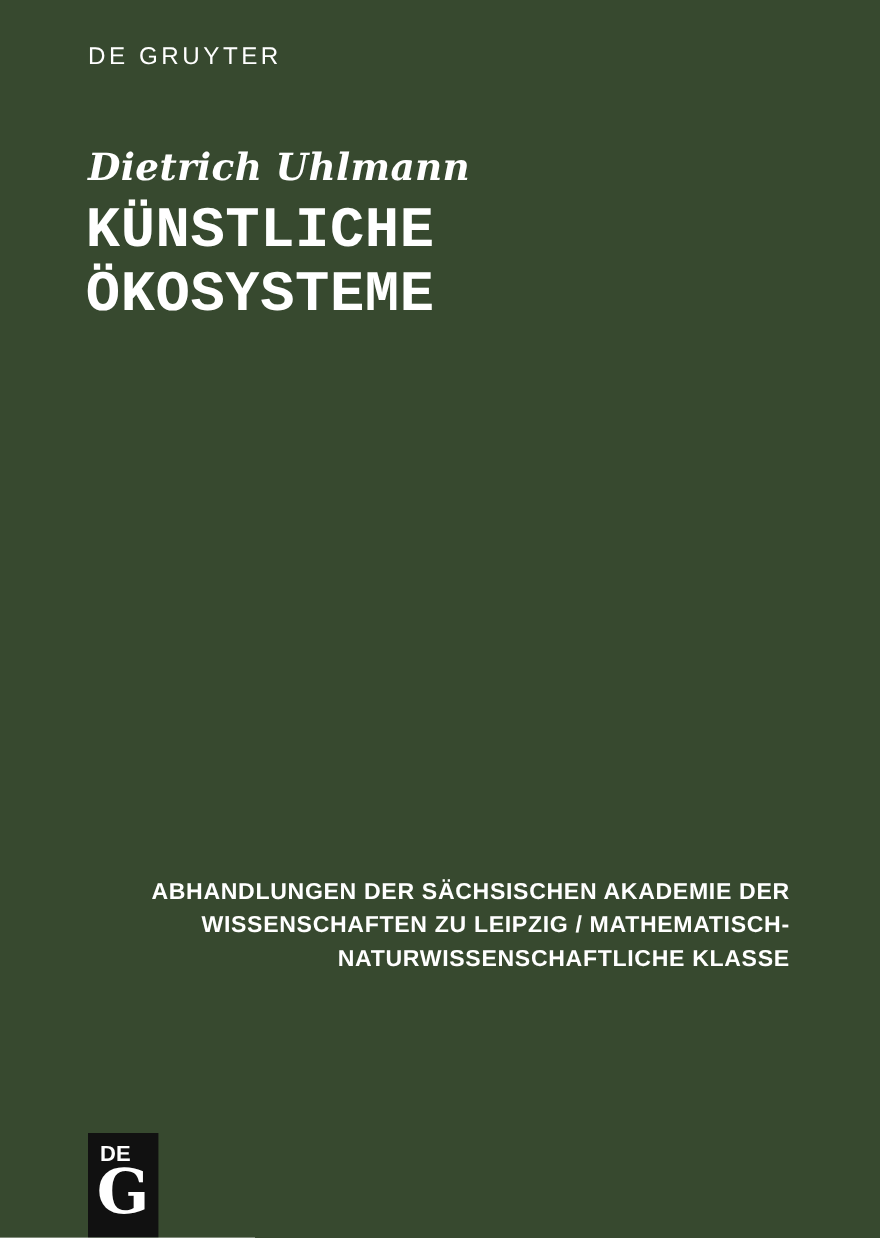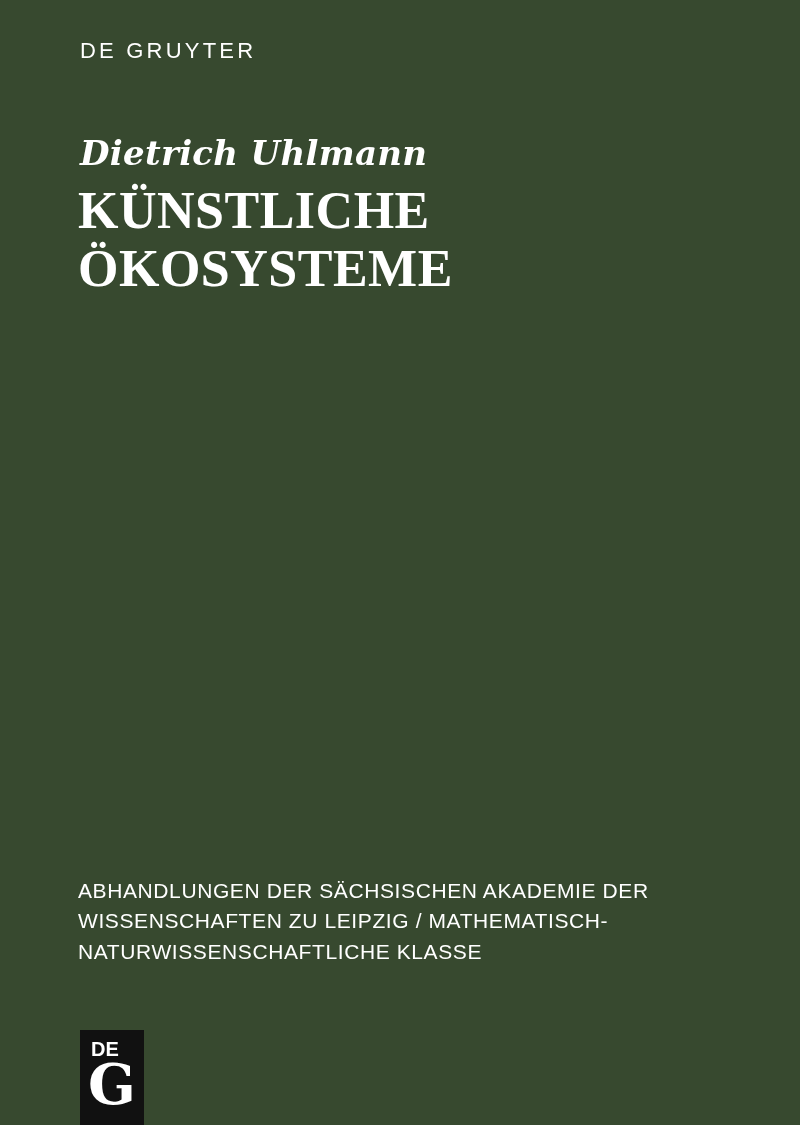--- a/index.html
+++ b/index.html
@@ -40,40 +40,41 @@
     font-style: italic;
     font-weight: 700;
     color: #ffffff;
     letter-spacing: 0.3px;
   }
   .title {
     position: absolute;
     left: 78px;
     top: 182px;
     width: 660px;
-    font-family: Liberation Serif, serif;
+    font-family: Liberation Mono, monospace;
     font-size: 52px;
     font-weight: bold;
     line-height: 1.12;
     color: #ffffff;
     letter-spacing: 0.5px;
     text-transform: uppercase;
   }
   .series {
     position: absolute;
     left: 78px;
-    top: 876px;
+    top: 796px;
     width: 640px;
     font-family: "Liberation Sans", sans-serif;
     font-size: 21px;
-    font-weight: normal;
+    font-weight: bold;
     line-height: 1.45;
     color: #ffffff;
     letter-spacing: 0.6px;
     text-transform: uppercase;
+    text-align: right;
   }
   .logo {
     position: absolute;
     left: 80px;
     bottom: 0;
     width: 64px;
     height: 95px;
     background: #111111;
     color: #ffffff;
   }

